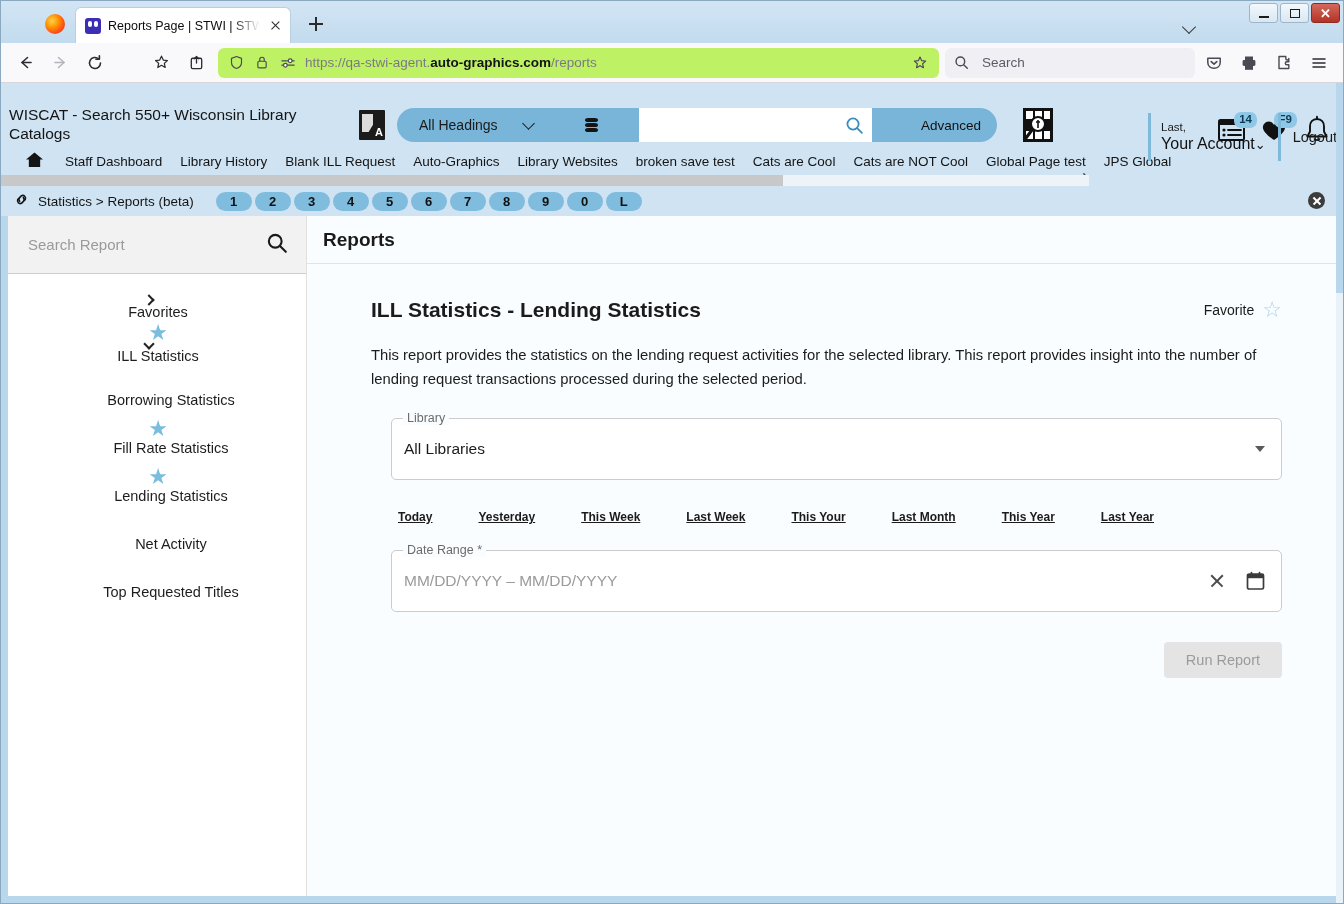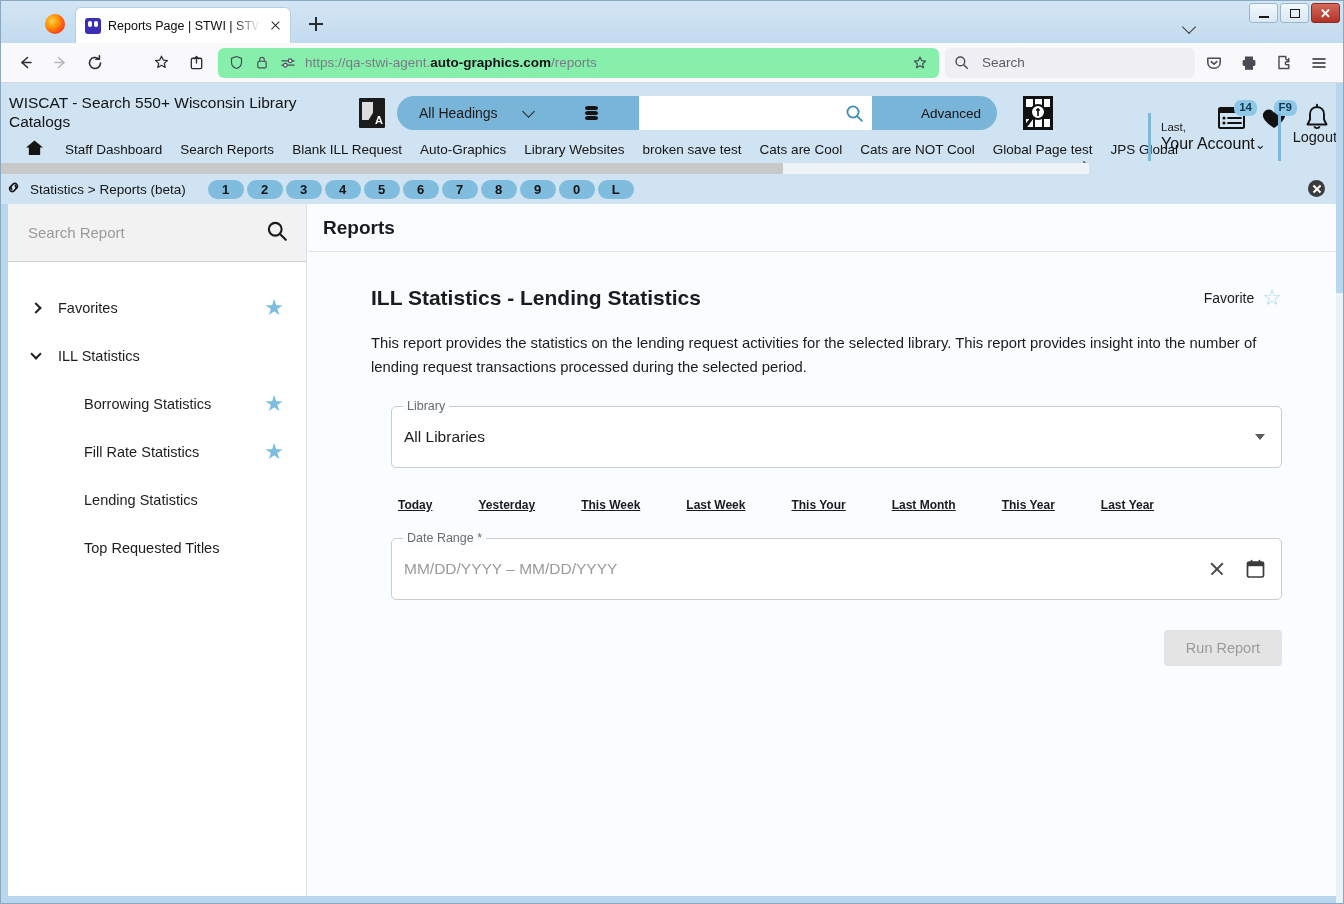--- a/index.html
+++ b/index.html
@@ -115,21 +115,21 @@
     border-bottom: 1px solid #d7d7db;
   }
   .navicon {
     width: 32px; height: 30px; flex: none;
     display: flex; align-items: center; justify-content: center;
     cursor: pointer; position: relative;
     color: #4a4a55;
   }
   .navicon svg { display: block; }
   #urlbar {
-    flex: 1; height: 30px; background: #86efac;
+    flex: 1; height: 30px; background: #bef264;
     border-radius: 6px; display: flex; align-items: center;
     padding: 0 8px; gap: 7px; margin: 0 3px;
     min-width: 0;
   }
   #urlbar .url-text {
     flex: 1; font-size: 13.5px; color: #7a7a85;
     white-space: nowrap; overflow: hidden;
   }
   #urlbar .url-text b { color: #15141a; font-weight: 700; }
   #searchbar {
@@ -148,20 +148,21 @@
 
   
   #appheader {
     background: #cfe3f2;
     padding: 6px 0 0 0;
     flex: none;
   }
   #appheader-top {
     display: flex; align-items: center; height: 48px;
     padding: 0 6px 0 8px;
+    margin-top: 12px;
   }
   #site-title {
     font-size: 15.5px; color: #141414; line-height: 1.2;
     width: 300px; flex: none;
   }
   #langicon {
     width: 26px; height: 30px; flex: none; margin-left: 50px;
     background: #1b1b1b; position: relative; border-radius: 1px;
     overflow: hidden;
   }
@@ -269,21 +270,21 @@
     width: 1088px;
   }
   #navscroll .thumb {
     position: absolute; left: 0; top: 0; height: 11px; width: 782px;
     background: #c8c8c8;
   }
 
   
   #crumbbar {
     height: 30px; background: #cfe3f2;
-    display: flex; align-items: center; padding: 0 10px 0 4px;
+    display: flex; align-items: center; padding: 0 10px 0 12px;
     flex: none; position: relative;
   }
   #crumb-text { font-size: 13.5px; color: #141414; margin-left: 8px; }
   #pills { display: flex; gap: 3px; margin-left: 22px; }
   .pill {
     width: 36px; height: 19px; border-radius: 10px;
     background: #7fbcdd; color: #111;
     font-size: 13px; font-weight: bold;
     display: flex; align-items: center; justify-content: center;
     cursor: pointer;
@@ -319,21 +320,21 @@
     display: flex; align-items: center; padding: 0 18px 0 20px;
   }
   #sidebar-search input {
     flex: 1; border: none; outline: none; background: transparent;
     font-size: 15px; color: #333; font-family: inherit;
   }
   #sidebar-search input::placeholder { color: #9a9a9a; }
   .tree { padding-top: 22px; }
   .tree-row {
     display: flex; align-items: center;
-    height: 48px; padding: 0 22px 0 24px; cursor: pointer;
+    height: 48px; padding: 0 22px 0 24px; cursor: pointer; flex-direction: column;
   }
   .tree-row .chev {
     width: 26px; flex: none; display: flex; align-items: center;
     color: #222;
   }
   .chev-right { width: 8px; height: 8px; border-right: 2px solid #222; border-top: 2px solid #222; transform: rotate(45deg); }
   .chev-down  { width: 8px; height: 8px; border-right: 2px solid #222; border-bottom: 2px solid #222; transform: rotate(45deg); margin-top:-4px; }
   .tree-row .label { font-size: 14.5px; color: #1d1d1d; flex: 1; }
   .tree-row.child .label { padding-left: 26px; }
   .star {
@@ -613,21 +614,21 @@
       </div>
 
       <div id="navmenu-wrap">
         <div id="navmenu">
           <span class="home-icon">
             <svg width="19" height="17" viewBox="0 0 20 18">
                 <path d="M10 1.5 L19 9 h-3 v8 H4 V9 H1z" fill="#141414"></path>
               </svg>
           </span>
           <a>Staff Dashboard</a>
-          <a>Search Reports</a>
+          <a>Library History</a>
           <a>Blank ILL Request</a>
           <a>Auto-Graphics</a>
           <a>Library Websites</a>
           <a>broken save test</a>
           <a>Cats are Cool</a>
           <a>Cats are NOT Cool</a>
           <a>Global Page test</a>
           <a>JPS Global</a>
         </div>
         <span id="navmenu-arrow">›</span>
@@ -712,20 +713,24 @@
             <span class="chev"></span>
             <span class="label">Fill Rate Statistics</span>
             <span class="star">★</span>
           </div>
 
           <div class="tree-row child">
             <span class="chev"></span>
             <span class="label">Lending Statistics</span>
           </div>
 
+          <div class="tree-row child">
+            <span class="chev"></span>
+            <span class="label">Net Activity</span>
+          </div>
 
           <div class="tree-row child">
             <span class="chev"></span>
             <span class="label">Top Requested Titles</span>
           </div>
         </div>
       </div>
 
       <div id="content">
         <div id="content-head">

